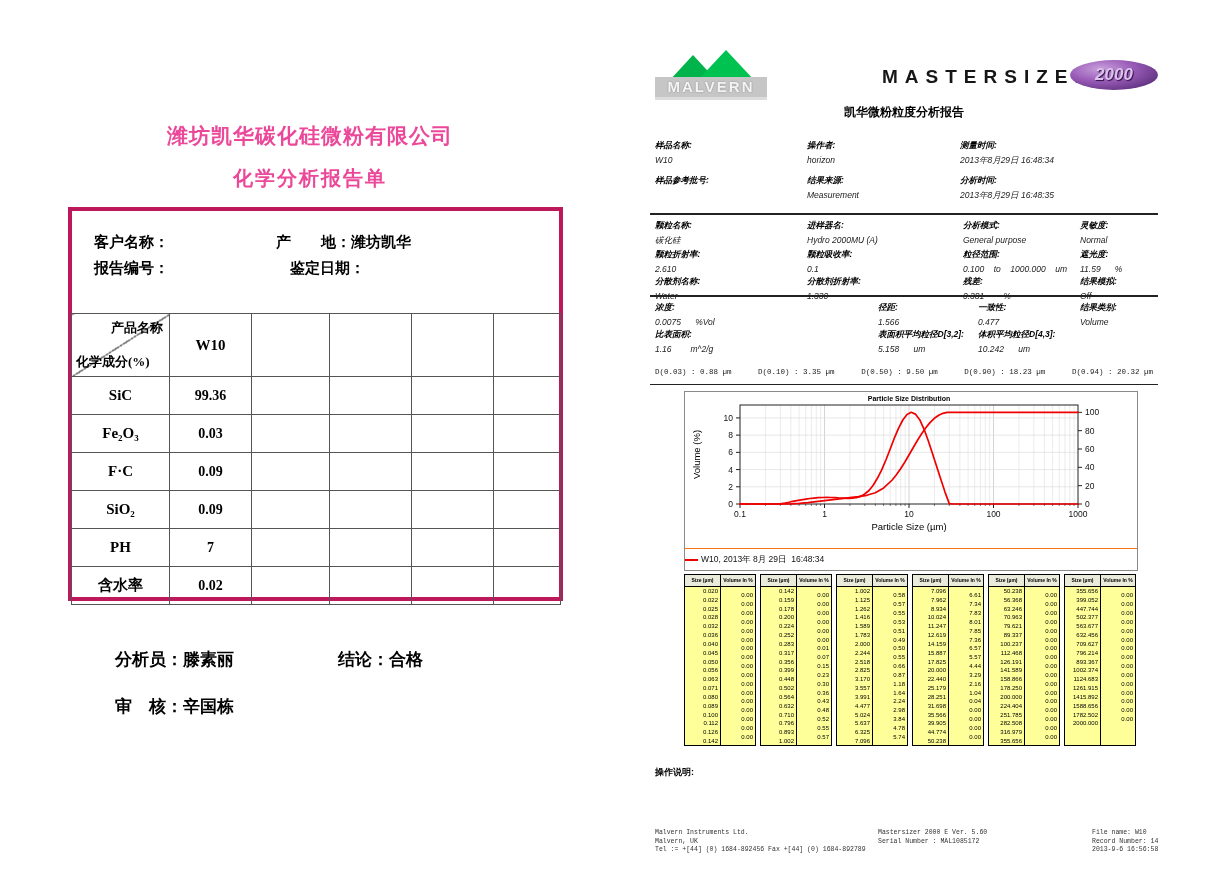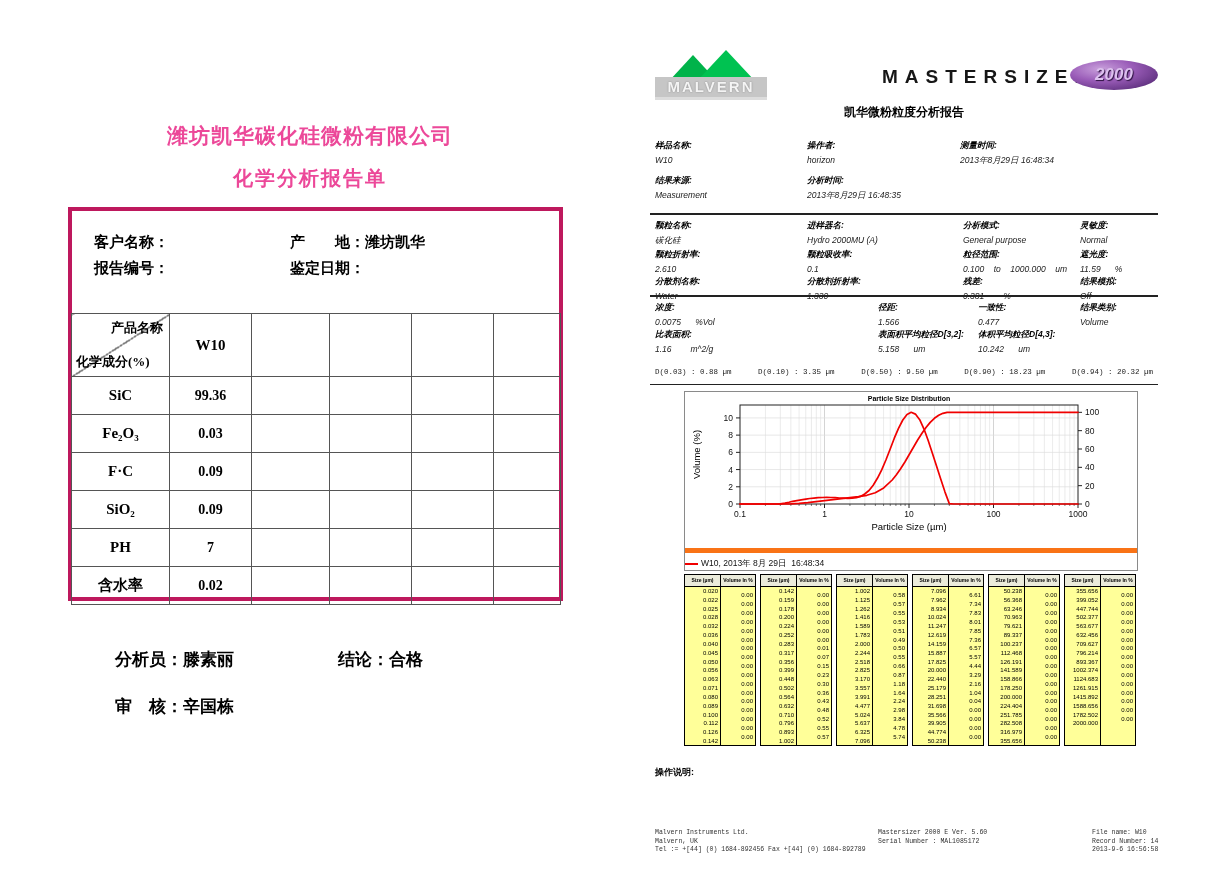--- a/index.html
+++ b/index.html
@@ -48,21 +48,21 @@
   .sec-a .fld{min-height:33px;}
   .fl{font-weight:bold;font-size:8.5px;color:#000;margin-bottom:3px;white-space:pre;}
   .fv{font-size:8.5px;color:#222;white-space:pre;}
   .sep{position:absolute;left:0;width:508px;background:#222;}
   #sep1{top:197px;height:2px;}
   #sep2{top:279px;height:2px;}
   #sep3{top:368px;height:1px;}
   #d-row{position:absolute;left:5px;top:352px;width:498px;display:flex;justify-content:space-between;
          font-family:"Liberation Mono",monospace;font-size:7.5px;color:#222;white-space:pre;}
   #chart-box{position:absolute;left:34px;top:375px;width:452px;height:178px;border:1px solid #8a8a8a;background:#fff;}
-  #legend-row{position:absolute;left:0;top:156px;width:452px;height:21px;border-top:5px solid #f97316;
+  #legend-row{position:absolute;left:0;top:156px;width:452px;height:21px;border-top:1px solid #f97316;
               display:flex;align-items:center;}
   #legend-dash{display:inline-block;width:13px;height:0;border-top:2px solid #f00000;margin-right:3px;}
   #legend-text{font-size:8.5px;color:#111;white-space:pre;}
   #tables-row{position:absolute;left:34px;top:558px;width:452px;display:flex;gap:4px;}
   .ptable{width:72px;height:172px;border:1px solid #000;background:#ffff99;box-sizing:border-box;}
   .ph{display:flex;height:11px;border-bottom:1px solid #000;background:#ebebdb;}
   .ph div{font-size:5px;font-weight:bold;line-height:11px;text-align:center;color:#000;}
   .ph .h1{width:36px;border-right:1px solid #000;box-sizing:border-box;}
   .ph .h2{flex:1;}
   .pbody{display:flex;height:159px;}
@@ -80,21 +80,21 @@
 <body>
 
 <div id="canvas">
 
   <div id="page-left">
     <div class="ltitle" id="l-company">潍坊凯华碳化硅微粉有限公司</div>
     <div class="ltitle" id="l-doctitle">化学分析报告单</div>
 
     <div id="l-box">
       <div class="linfo" style="left:22px;top:22px;">客户名称：</div>
-      <div class="linfo" style="left:218px;top:22px;"><span>产　　地：</span><span>潍坊凯华</span></div>
+      <div class="linfo" style="left:204px;top:22px;"><span>产　　地：</span><span>潍坊凯华</span></div>
       <div class="linfo" style="left:22px;top:48px;">报告编号：</div>
       <div class="linfo" style="left:218px;top:48px;">鉴定日期：</div>
 
       <table id="l-table">
         <colgroup>
           <col style="width:98px">
             <col style="width:82px">
             <col style="width:78px">
           <col style="width:82px">
             <col style="width:82px">
@@ -184,20 +184,24 @@
           <div class="fl">样品名称:</div>
           <div class="fv">W10</div>
         </div>
         <div class="fld">
           <div class="fl">操作者:</div>
           <div class="fv">horizon</div>
         </div>
         <div class="fld">
           <div class="fl">测量时间:</div>
           <div class="fv">2013年8月29日 16:48:34</div>
+        </div>
+        <div class="fld">
+          <div class="fl">样品参考批号:</div>
+          <div class="fv"></div>
         </div>
         <div class="fld">
           <div class="fl">结果来源:</div>
           <div class="fv">Measurement</div>
         </div>
         <div class="fld">
           <div class="fl">分析时间:</div>
           <div class="fv">2013年8月29日 16:48:35</div>
         </div>
       </div>

